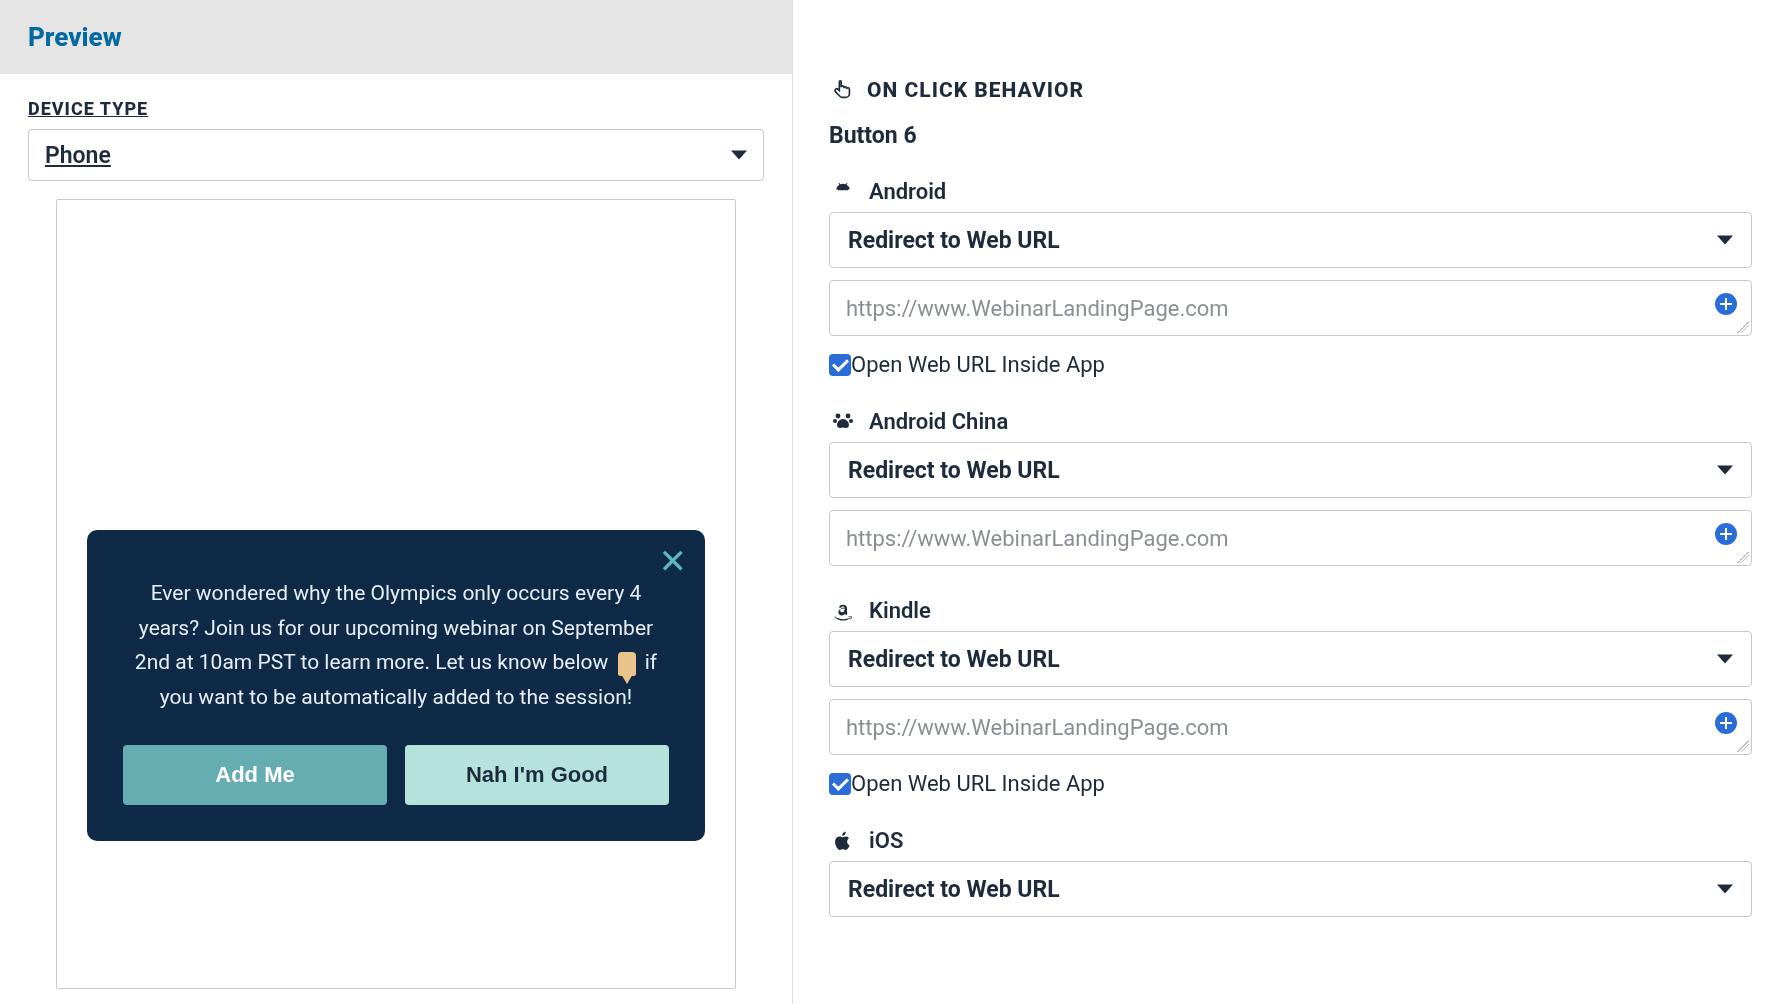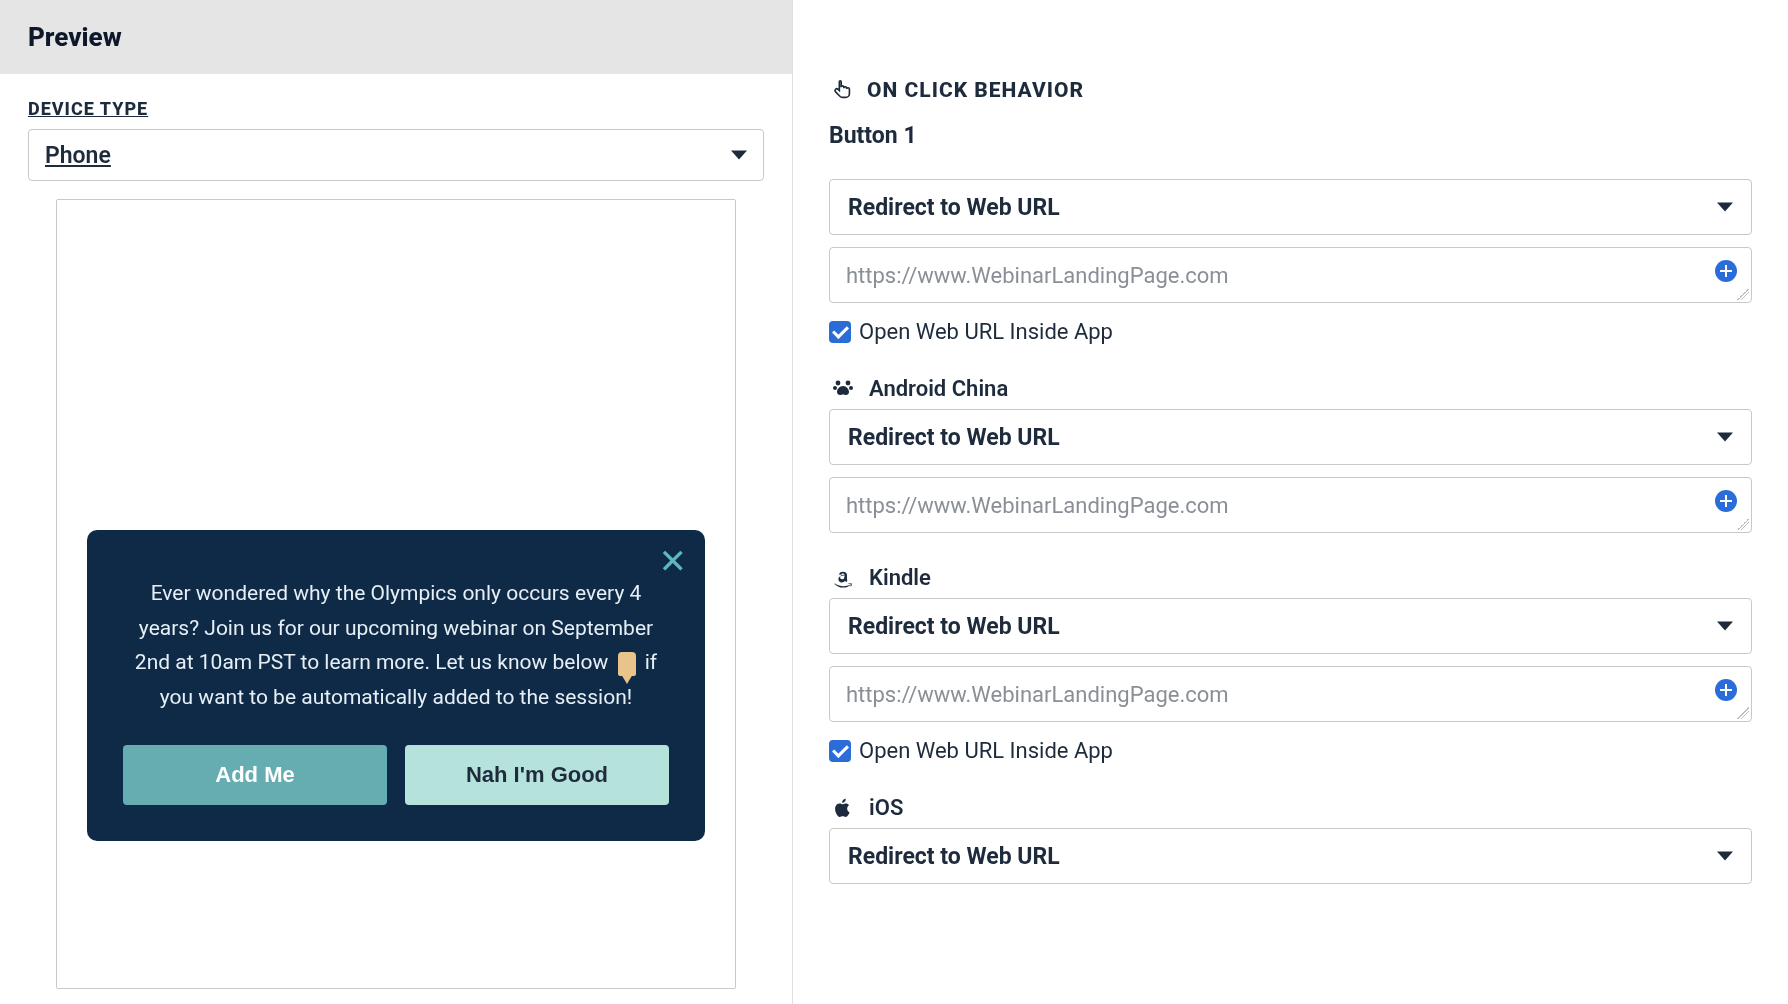--- a/index.html
+++ b/index.html
@@ -13,21 +13,21 @@
   }
   .container { display: flex; width: 100%; height: 100%; }
   .left-pane { width: 793px; flex-shrink: 0; border-right: 1px solid #e0e0e0; }
   .right-pane { flex: 1; padding: 24px 36px 0 36px; overflow-y: auto; margin-top: 48px; }
 
   
   .preview-header {
     background: #e5e5e5;
     padding: 22px 28px;
   }
-  .preview-title { font-size: 26px; font-weight: 800; color: #0f172a; }
+  .preview-title { font-size: 26px; font-weight: 800; color: #0369a1; }
   .device-section { padding: 24px 28px 0 28px; text-decoration: underline; }
   .device-label {
     font-size: 18px; font-weight: 800; letter-spacing: 1px;
     text-transform: uppercase; color: #1e2b3c; margin-bottom: 10px;
   }
   .select-wrap {
     position: relative;
     border: 1px solid #c9c9c9;
     border-radius: 4px;
     background: #fff;
@@ -127,21 +127,21 @@
     content:""; position:absolute; background:#fff;
   }
   .plus-icon::before { width:12px; height:2px; }
   .plus-icon::after  { width:2px; height:12px; }
   .resize-handle {
     position:absolute; right:2px; bottom:2px; width:12px; height:12px;
     background:
       linear-gradient(135deg, transparent 50%, #bdbdbd 50%, #bdbdbd 55%, transparent 55%),
       linear-gradient(135deg, transparent 65%, #bdbdbd 65%, #bdbdbd 70%, transparent 70%);
   }
-  .checkbox-row { display:flex; align-items:center; gap:8px; margin-top:16px; }
+  .checkbox-row { display:flex; align-items:center; gap:0; margin-top:16px; }
   .chk {
     width:22px; height:22px; border-radius:4px; background:#2b6dd8; position:relative;
     display:flex; align-items:center; justify-content:center;
   }
   .chk::after {
     content:""; width:6px; height:12px; border:solid #fff; border-width:0 3px 3px 0;
     transform: rotate(45deg); margin-top:-3px;
   }
   .chk-label { font-size:22px; }
 
@@ -182,23 +182,31 @@
 
   <div class="right-pane">
     <div class="section-header">
       <span class="platform-icon">
         <svg viewBox="0 0 24 24" width="22" height="22" class="ico-pointer">
             <path d="M9 2c-.6 0-1 .4-1 1v9.6l-1.3-1.3c-.8-.8-2-.8-2.8 0-.8.8-.8 2 0 2.8l5 5c.6.6 1.4.9 2.1.9h4c2.2 0 4-1.8 4-4v-5c0-.8-.7-1.5-1.5-1.5S16 10.2 16 11v-1c0-.8-.7-1.5-1.5-1.5S13 9.2 13 10V9c0-.8-.7-1.5-1.5-1.5S10 8.2 10 9V3c0-.6-.4-1-1-1z" fill="none" stroke="#1e2b3c" stroke-width="1.8"></path>
           </svg>
       </span>
       <div class="section-title">ON CLICK BEHAVIOR</div>
     </div>
-    <div class="button-heading">Button 1</div>
-
-    <div class="platform-block">
+    <div class="button-heading">Button 6</div>
+
+    <div class="platform-block">
+      <div class="platform-row">
+        <span class="platform-icon">
+          <svg viewBox="0 0 24 24" width="28" height="20" class="ico-android">
+              <path d="M6 10c0-3 2.7-5 6-5s6 2 6 5H6zm1.8-6.8L6.5 1.5l.8-.5 1.4 1.8C9.7 2.3 10.8 2 12 2s2.3.3 3.3.8L16.7 1l.8.5-1.3 1.7C18.7 4.4 20 6.5 20 9H4c0-2.5 1.3-4.6 3.8-5.8zM9 6.2c-.5 0-.9.4-.9.9s.4.9.9.9.9-.4.9-.9-.4-.9-.9-.9zm6 0c-.5 0-.9.4-.9.9s.4.9.9.9.9-.4.9-.9-.4-.9-.9-.9z"></path>
+            </svg>
+        </span>
+        <span class="platform-name">Android</span>
+      </div>
       <div class="select-full">
         <span class="sv">Redirect to Web URL</span>
         <span class="caret"></span>
       </div>
       <div class="textarea-wrap">
         <span class="val">https://www.WebinarLandingPage.com</span>
         <span class="plus-icon"></span>
         <span class="resize-handle"></span>
       </div>
       <div class="checkbox-row">

